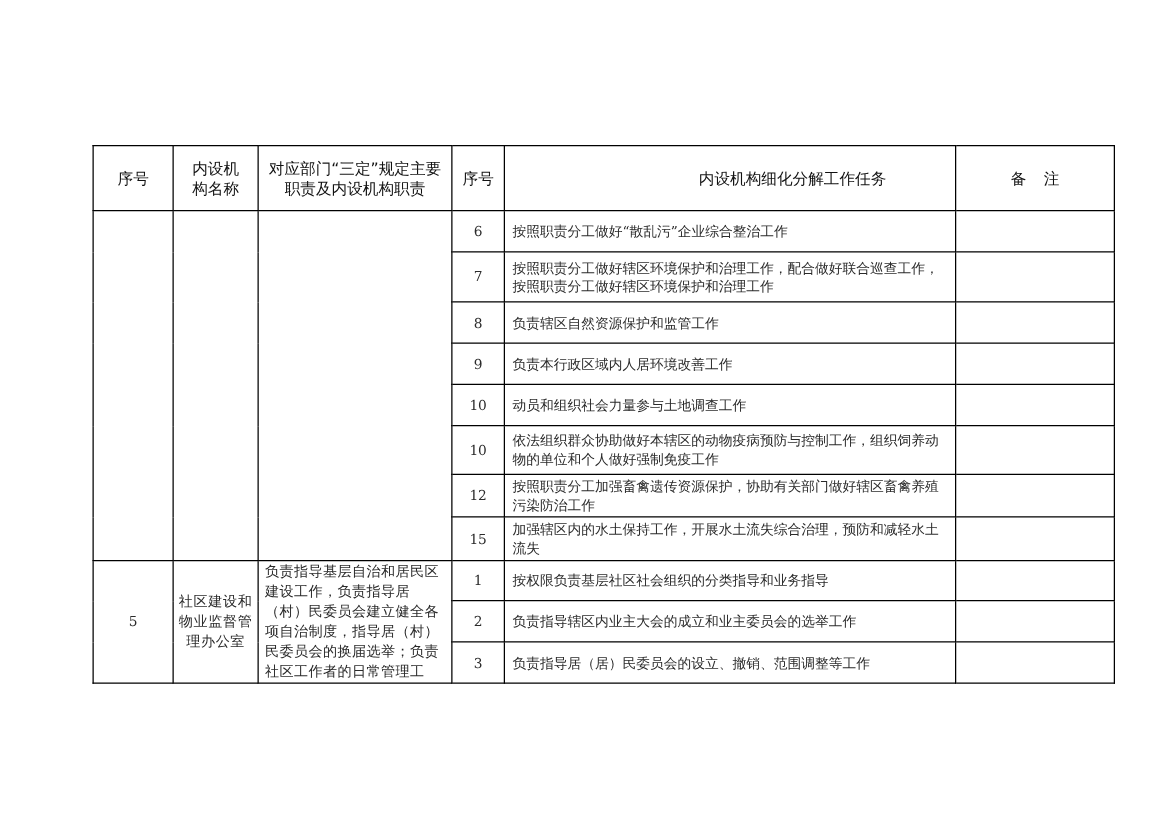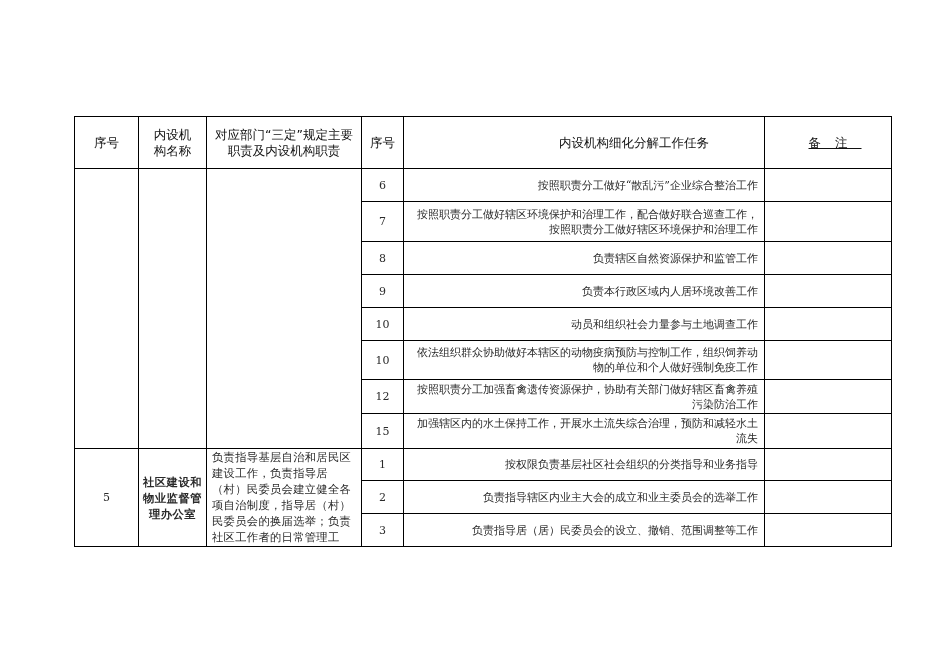--- a/index.html
+++ b/index.html
@@ -22,26 +22,26 @@
     text-align:center;
     line-height:16px;
   }
   .tbl td {
     font-family:"DejaVu Serif", "Liberation Serif", serif;
     font-size:11px;
     color:#2a2a2a;
     line-height:15px;
   }
   .num { text-align:center; }
-  .task { padding:0 6px !important; text-align:right; }
+  .task { padding:0 6px !important; text-align:left; }
   .dept { text-align:center; }
   .duty { text-align:left; padding:0 5px !important; vertical-align:top !important; overflow:hidden; }
   .duty-inner { height:95px; overflow:hidden; font-size:11.3px; line-height:16px; padding-top:1px; letter-spacing:0.3px;}
-  .dept-inner { font-size:11.3px; line-height:16px; letter-spacing:0.5px; padding:0 2px;font-weight:bold;}
-  .remark-h { letter-spacing:14px; padding-left:14px;text-decoration:underline; }
+  .dept-inner { font-size:11.3px; line-height:16px; letter-spacing:0.5px; padding:0 2px;}
+  .remark-h { letter-spacing:14px; padding-left:14px; }
 </style>
 </head>
 <body>
 
 <table class="tbl">
   <colgroup>
     <col style="width:64px">
     <col style="width:68px">
     <col style="width:155px">
     <col style="width:42px">

